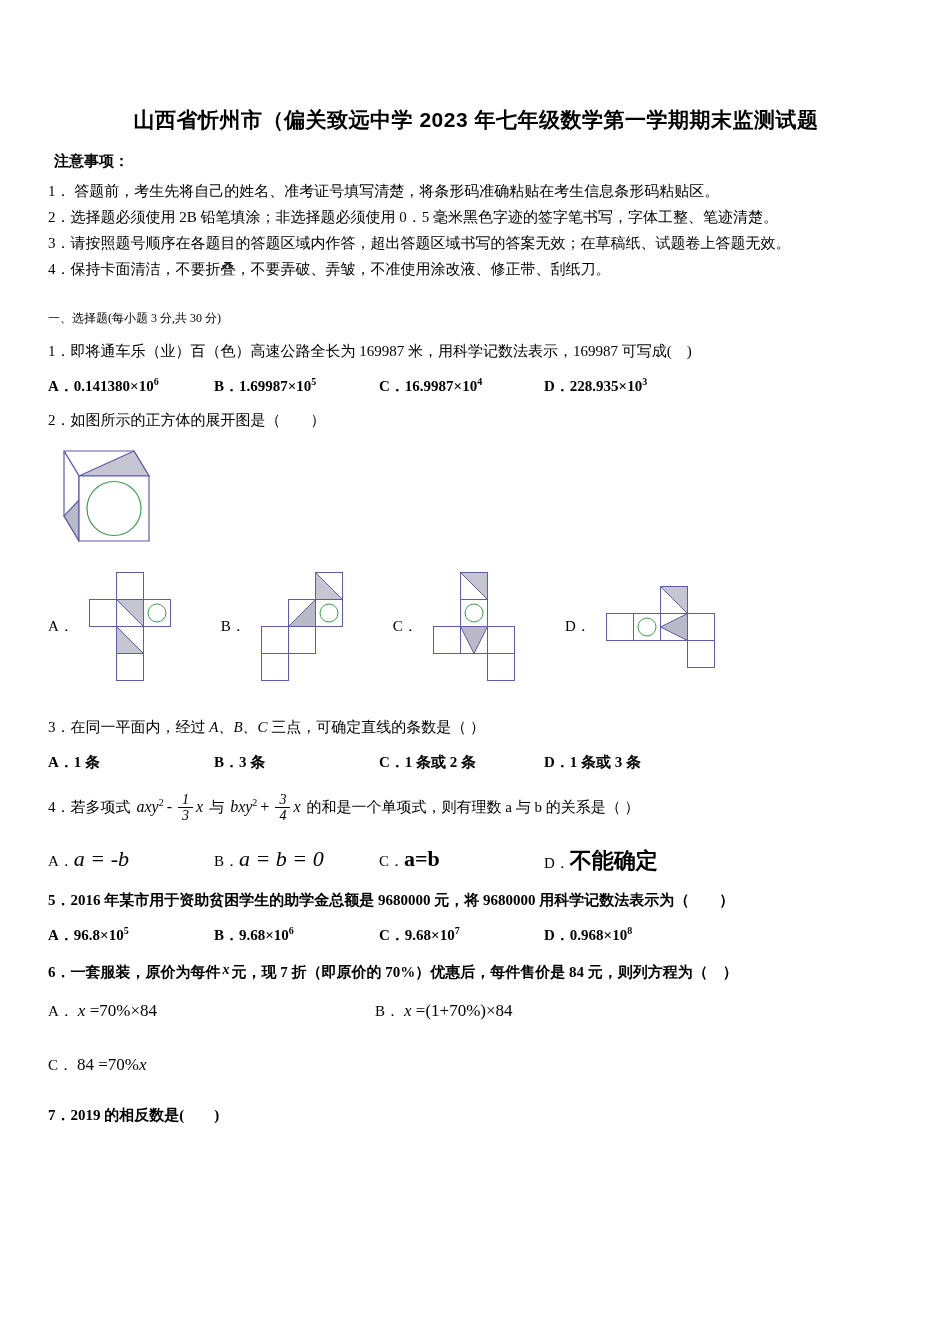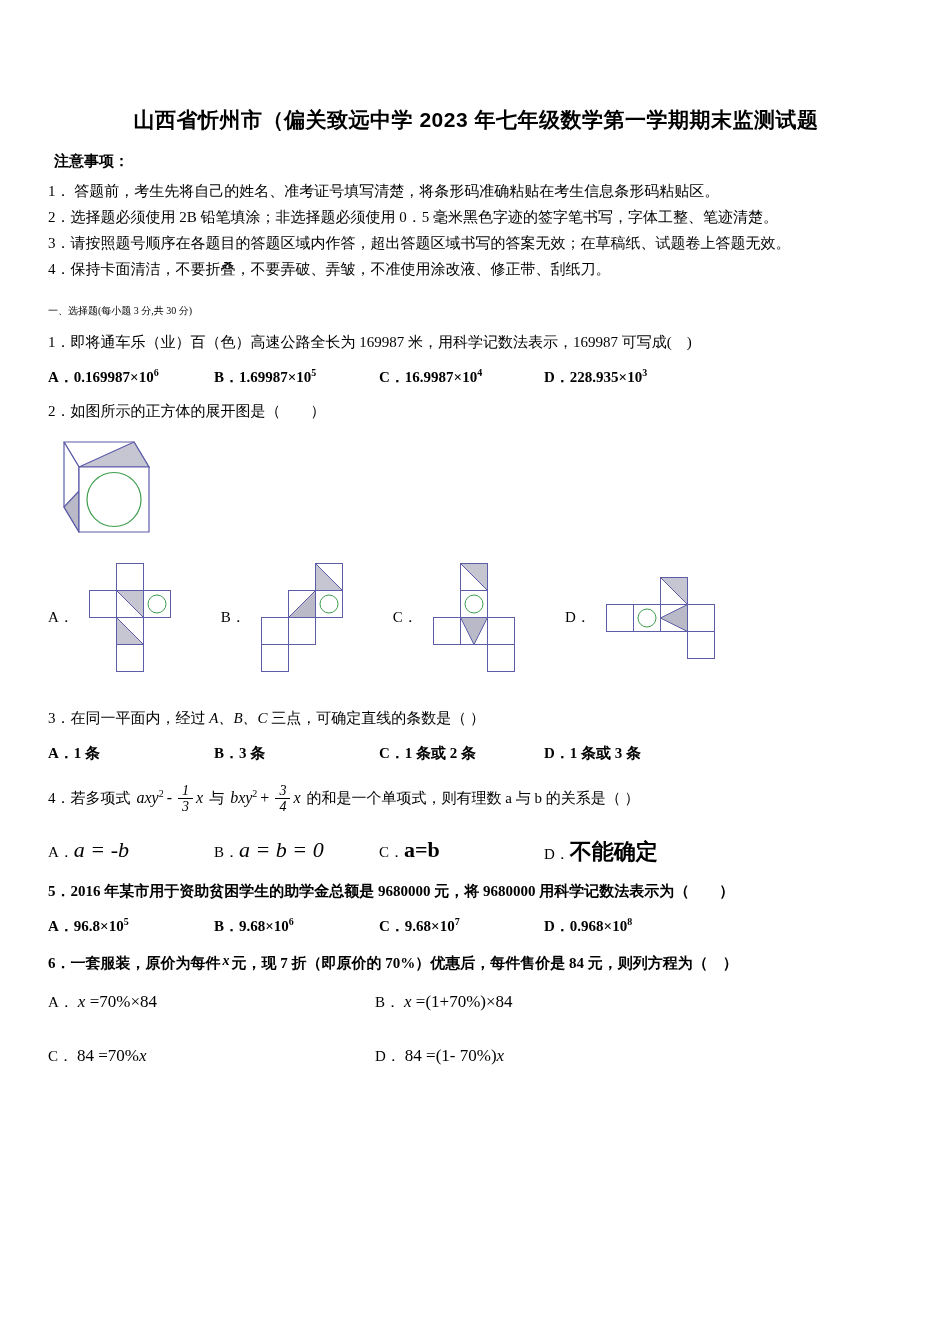--- a/index.html
+++ b/index.html
@@ -8,21 +8,21 @@
     font-family:"Liberation Serif","DejaVu Serif",serif;font-size:15px;
     overflow:hidden;
   }
   .page{box-sizing:border-box;width:950px;height:1308px;padding:106px 46px 0 48px;position:relative;}
   .title{
     font-family:"Liberation Sans","DejaVu Sans",sans-serif;
     font-weight:700;font-size:21px;text-align:center;margin:0 0 18px 0;letter-spacing:.5px;
   }
   .notice-head{font-weight:700;font-size:15px;margin-bottom:7px;font-family:"Liberation Sans","DejaVu Sans",sans-serif;margin-left:6px;}
   .notice-item{font-size:15px;line-height:26px;}
-  .section-head{margin-top:22px;font-size:10px;}
+  .section-head{margin-top:28px;font-size:12px;}
   .stem{margin-top:14px;font-size:15px;line-height:21px;}
   .b{font-weight:700;}
   .mi{font-style:italic;font-family:"Liberation Serif","DejaVu Serif",serif;}
   sup{font-size:10px;vertical-align:super;line-height:0;}
   .opts4{display:grid;grid-template-columns:166px 165px 165px 1fr;margin-top:15px;font-size:15px;}
   .opts4.bold-opts .lab,.opts4.bold-opts .val,.opts4.bold-opts sup{font-weight:700;}
   .opt{white-space:nowrap;}
   .figure-cube{margin-top:12px;margin-left:2px;height:102px;}
   .nets-row{margin-top:22px;display:flex;align-items:center;gap:50px;height:118px;}
   .net-group{display:flex;align-items:center;gap:14px;}
@@ -50,21 +50,21 @@
   <div class="notice-head">注意事项：</div>
   <div class="notice-item">1．  答题前，考生先将自己的姓名、准考证号填写清楚，将条形码准确粘贴在考生信息条形码粘贴区。</div>
   <div class="notice-item">2．选择题必须使用 2B 铅笔填涂；非选择题必须使用 0．5 毫米黑色字迹的签字笔书写，字体工整、笔迹清楚。</div>
   <div class="notice-item">3．请按照题号顺序在各题目的答题区域内作答，超出答题区域书写的答案无效；在草稿纸、试题卷上答题无效。</div>
   <div class="notice-item">4．保持卡面清洁，不要折叠，不要弄破、弄皱，不准使用涂改液、修正带、刮纸刀。</div>
 
   <div class="section-head">一、选择题(每小题 3 分,共 30 分)</div>
 
   <div class="stem">1．即将通车乐（业）百（色）高速公路全长为 169987 米，用科学记数法表示，169987 可写成(　)</div>
   <div class="opts4 bold-opts">
-    <div class="opt"><span class="lab">A．</span><span class="val">0.169987×10</span><sup>6</sup></div>
+    <div class="opt"><span class="lab">A．</span><span class="val">0.141380×10</span><sup>6</sup></div>
     <div class="opt"><span class="lab">B．</span><span class="val">1.69987×10</span><sup>5</sup></div>
     <div class="opt"><span class="lab">C．</span><span class="val">16.9987×10</span><sup>4</sup></div>
     <div class="opt"><span class="lab">D．</span><span class="val">228.935×10</span><sup>3</sup></div>
   </div>
 
   <div class="stem">2．如图所示的正方体的展开图是（　　）</div>
 
   <div class="figure-cube">
     <svg width="108" height="102" viewBox="0 0 108 102">
       <g stroke="#5c5ca8" stroke-width="1.2" fill="#ffffff" stroke-linejoin="round">
@@ -173,17 +173,17 @@
     <div class="opt"><span class="lab">D．</span><span class="val">0.968×10</span><sup>8</sup></div>
   </div>
 
   <div class="stem b">
     <span>6．一套服装，原价为每件</span><span class="var">x</span><span>元，现 7 折（即原价的 70%）优惠后，每件售价是 84 元，则列方程为（　）</span>
   </div>
   <div class="opts2">
     <div class="opt"><span class="lab">A．</span><span class="eq"><span class="mi">x</span><span> =70%×84</span><span class="mi"></span></span></div>
     <div class="opt"><span class="lab">B．</span><span class="eq"><span class="mi">x</span><span> =(1+70%)×84</span><span class="mi"></span></span></div>
     <div class="opt"><span class="lab">C．</span><span class="eq"><span>84</span><span> =70%</span><span class="mi">x</span></span></div>
-    <div class="opt"><span class="lab">D．</span><span class="eq"><span>84</span><span> =(1- 70%)</span><span class="mi">x</span></span></div>
   </div>
 
+  <div class="stem b q7">7．2019 的相反数是(　　)</div>
 
 </div>
 
 </body></html>

